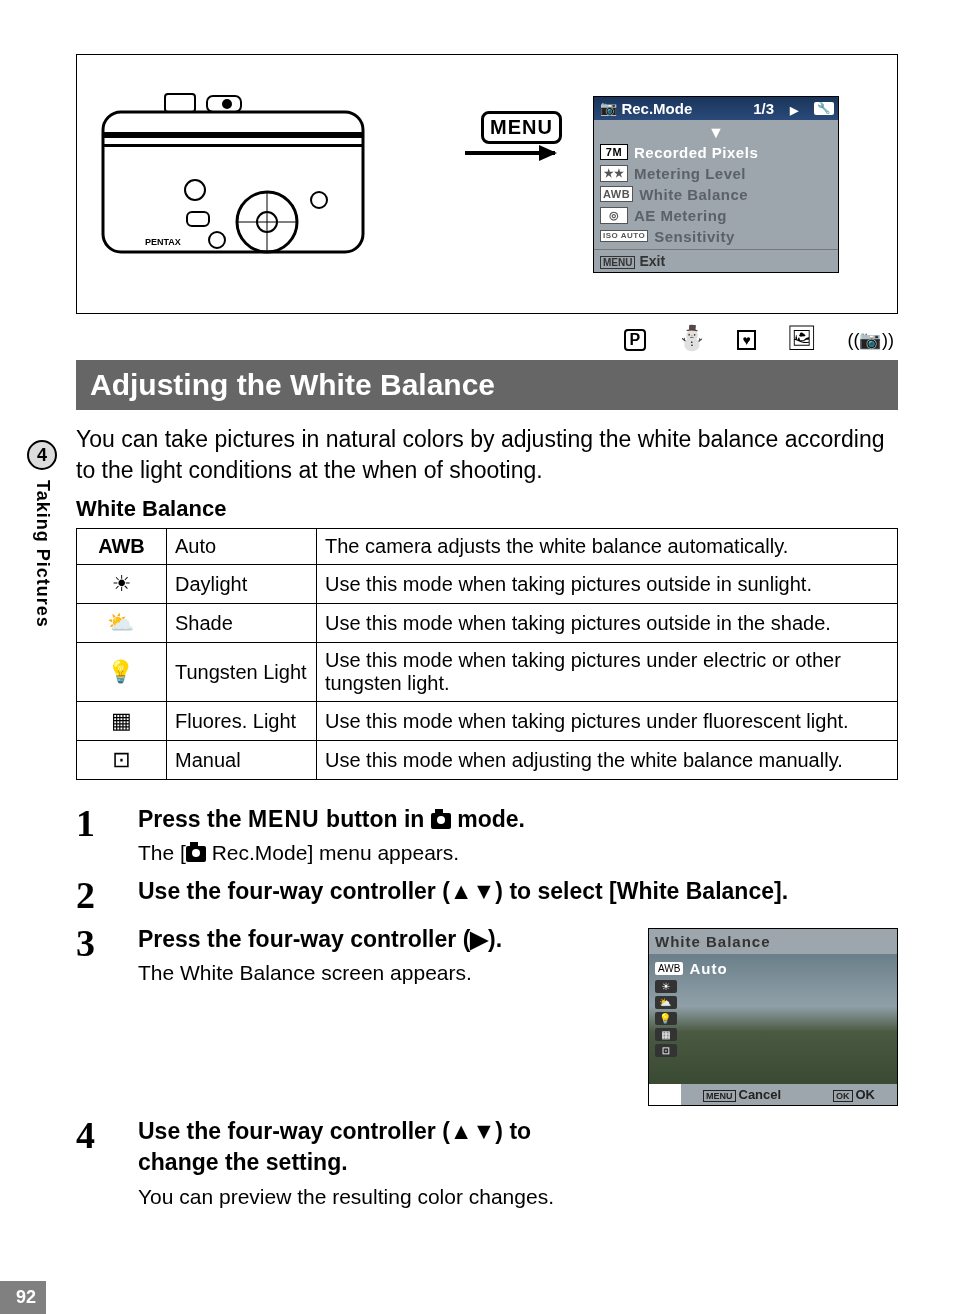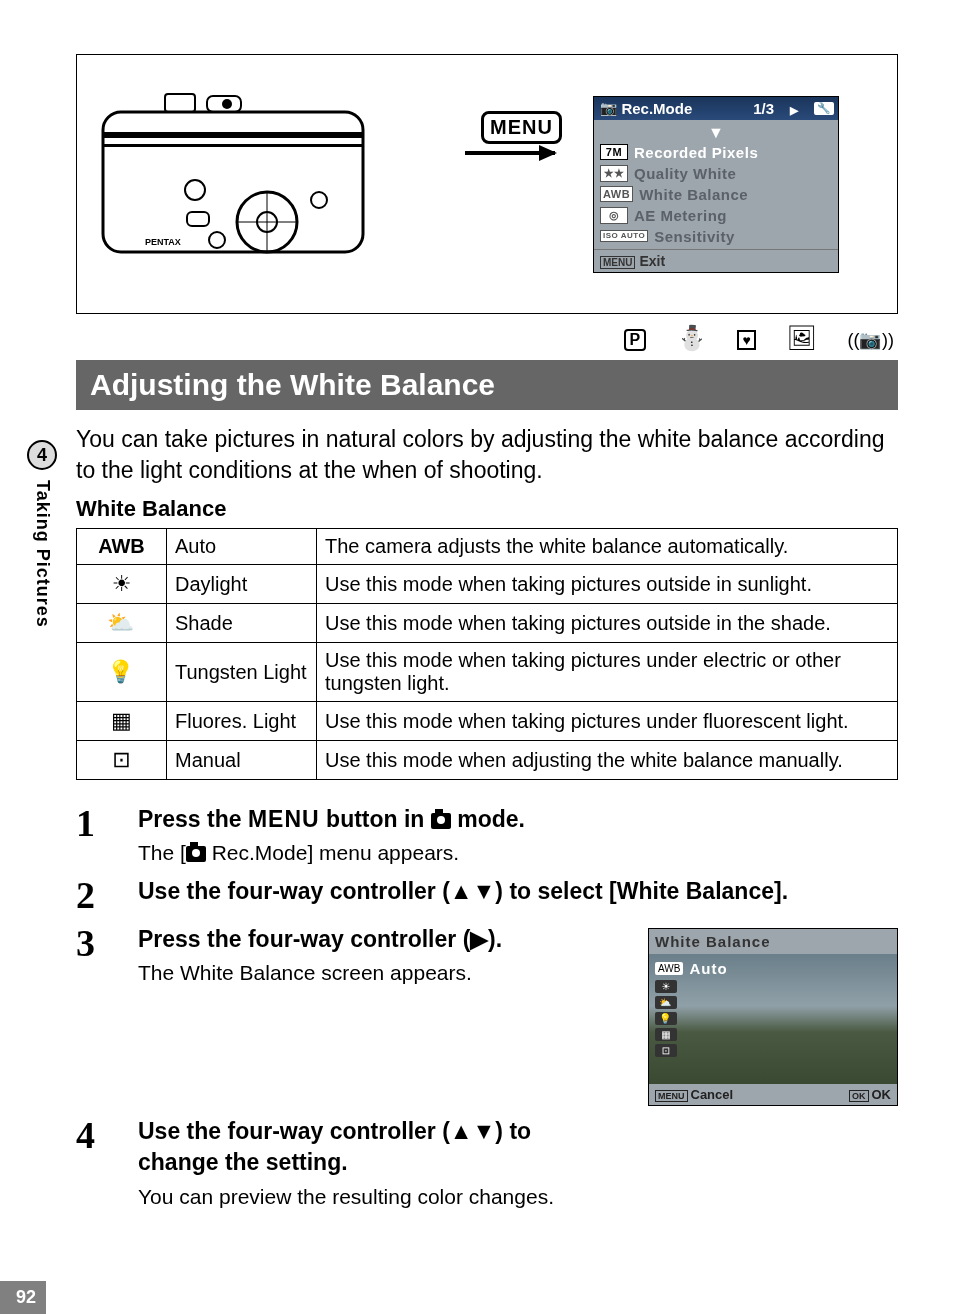--- a/index.html
+++ b/index.html
@@ -136,21 +136,21 @@
   .wb-preview {
     float: right; width: 250px; border:1px solid #000; margin-left: 12px; margin-top: 4px;
   }
   .wb-preview .head { background:#9ea6ad; padding:4px 6px; font-weight:bold; color:#333; font-size:15px; letter-spacing:1px; }
   .wb-preview .main { background: linear-gradient(#6a7f8a, #90a0a8 40%, #4a5a42 60%, #3a4a32); height: 130px; padding:6px; position:relative; }
   .wb-preview .opts { display:flex; flex-direction:column; gap:3px; }
   .wb-preview .opt { font-size:12px; color:#fff; display:flex; align-items:center; gap:6px; }
   .wb-preview .opt .lbl { font-weight:bold; letter-spacing:1px; font-size:15px; }
   .wb-preview .opt .ico { background:#333; color:#fff; font-size:10px; padding:1px 3px; border-radius:2px; min-width:22px; text-align:center; }
   .wb-preview .opt.sel .ico { background:#fff; color:#000; }
-  .wb-preview .foot { background:#9ea6ad; padding:3px 6px; font-size:13px; font-weight:bold; display:flex; justify-content:space-between; color:#222; }
+  .wb-preview .foot { background:#9ea6ad; padding:3px 22px; font-size:13px; font-weight:bold; display:flex; justify-content:space-between; color:#222;margin-left:32px; }
   .wb-preview .foot .tiny { font-size:9px; border:1px solid #222; padding:0 2px; margin-right:3px; }
   .tri-right::before { content:"▶"; font-size:0.72em; }
 </style>
 </head>
 <body>
 
 <div class="page">
   <div class="sidetab">
     <div class="circle">4</div>
     <div class="label">Taking Pictures</div>
@@ -196,21 +196,21 @@
           </span>
         </div>
         <div class="lcd-body">
           <div style="text-align:center; color:#fff;">▼</div>
           <div class="lcd-row sel">
               <span class="tag">7M</span>
               <span>Recorded Pixels</span>
             </div>
           <div class="lcd-row">
               <span class="tag">★★</span>
-              <span>Quality White</span>
+              <span>Metering Level</span>
             </div>
           <div class="lcd-row">
               <span class="tag">AWB</span>
               <span>White Balance</span>
             </div>
           <div class="lcd-row">
               <span class="tag">◎</span>
               <span>AE Metering</span>
             </div>
           <div class="lcd-row">

